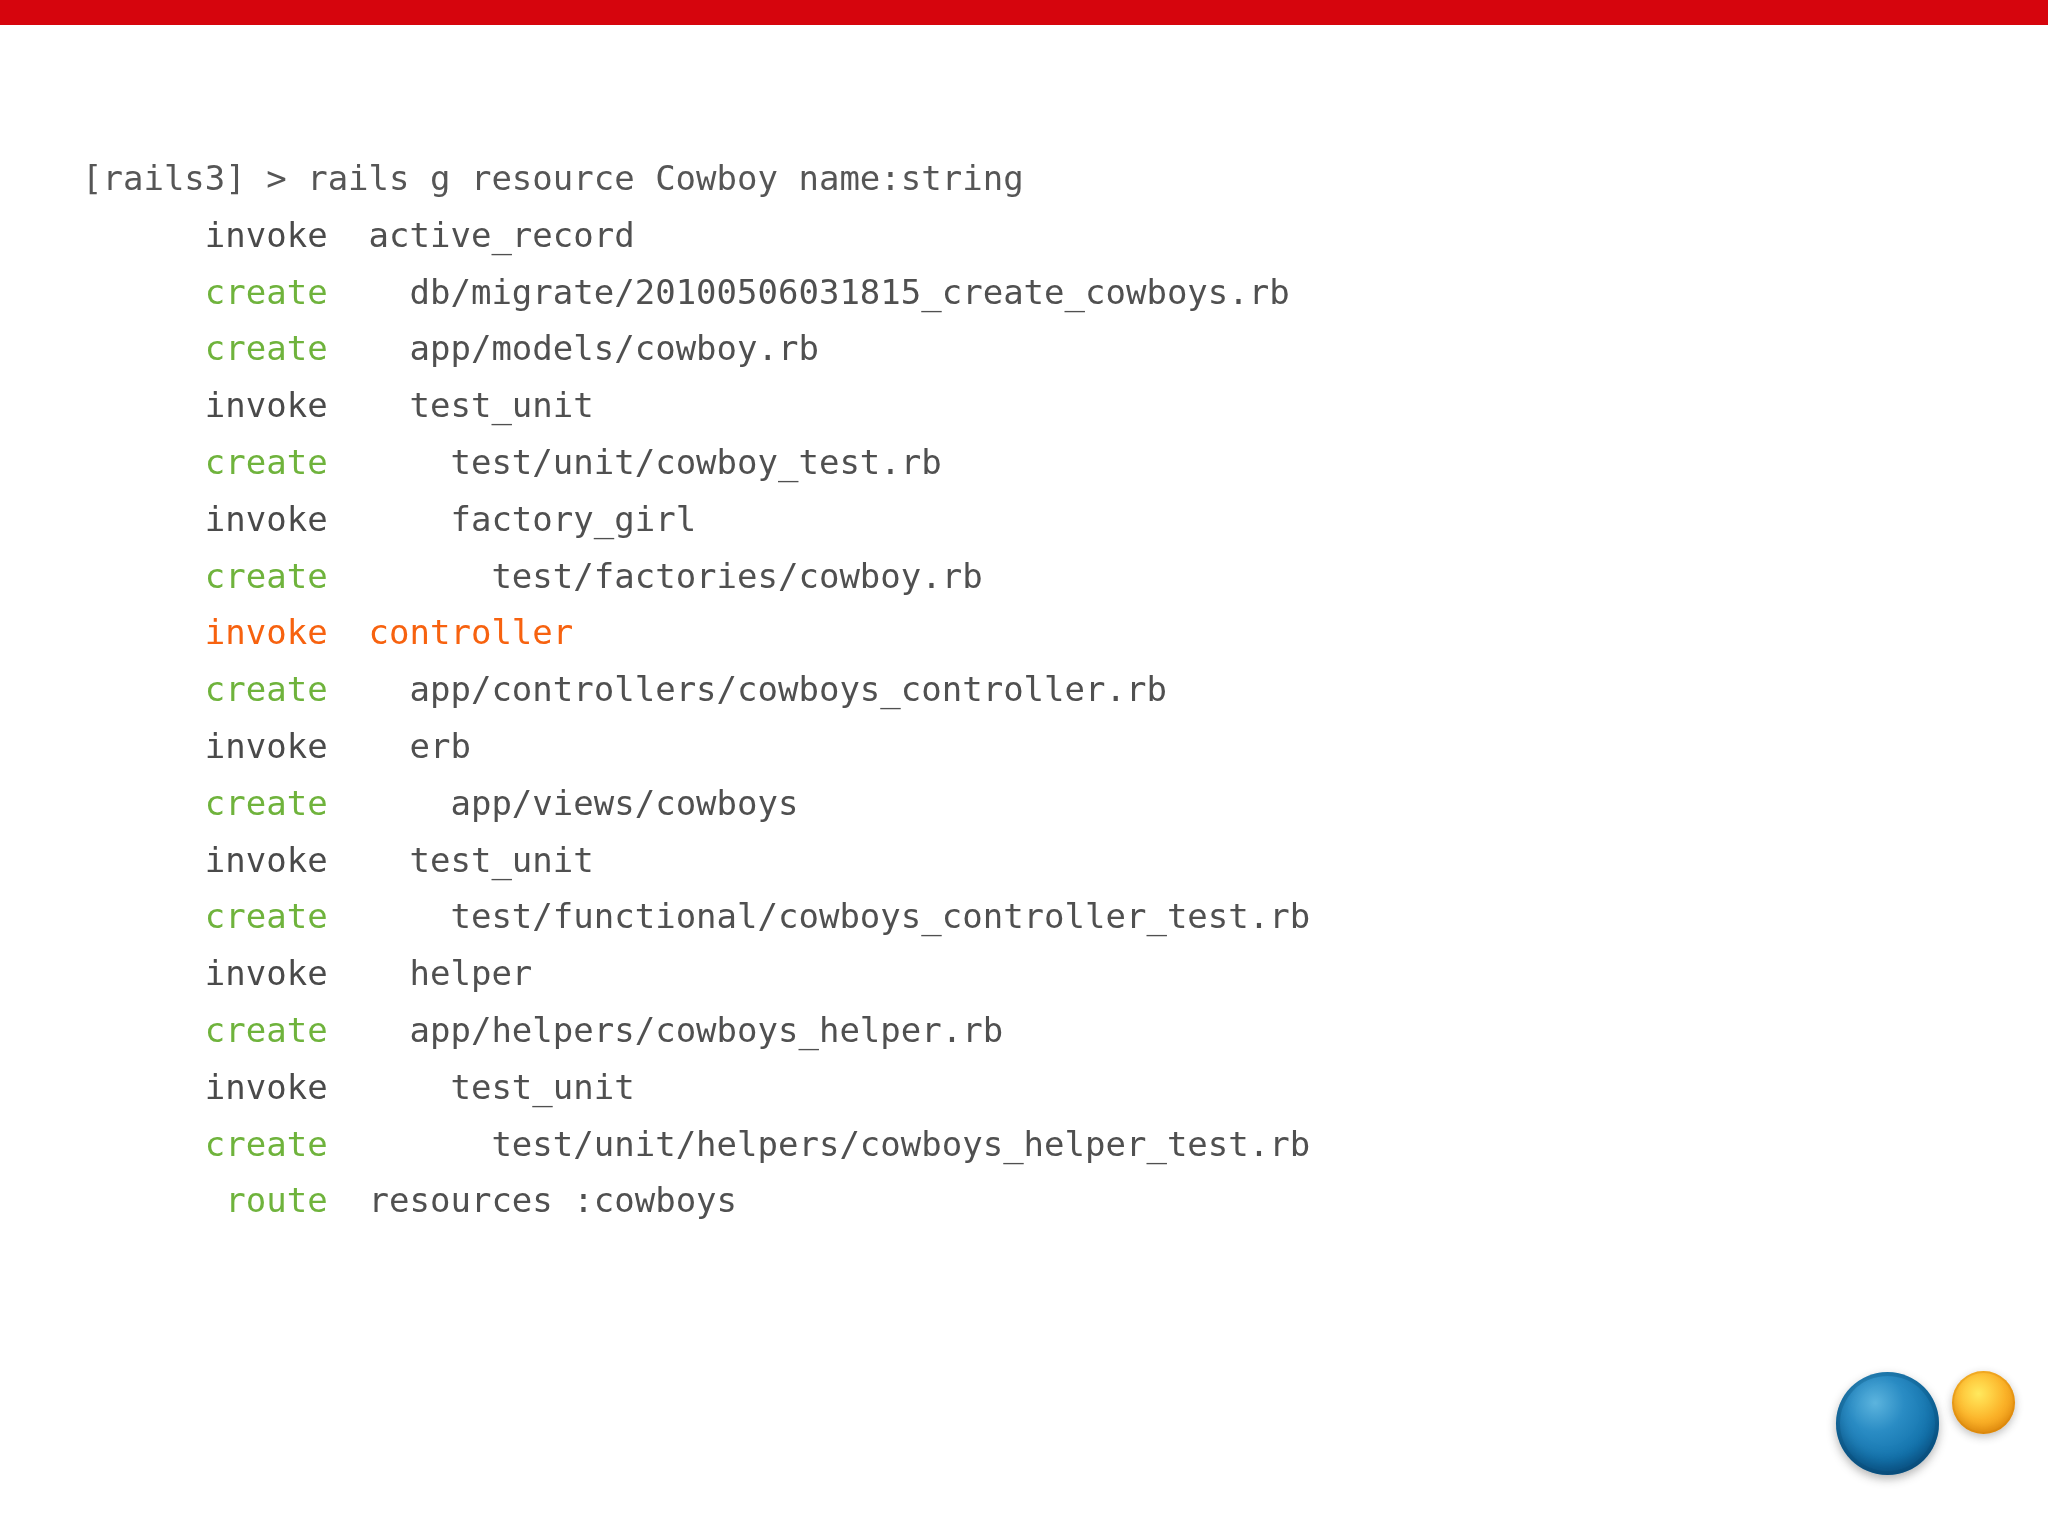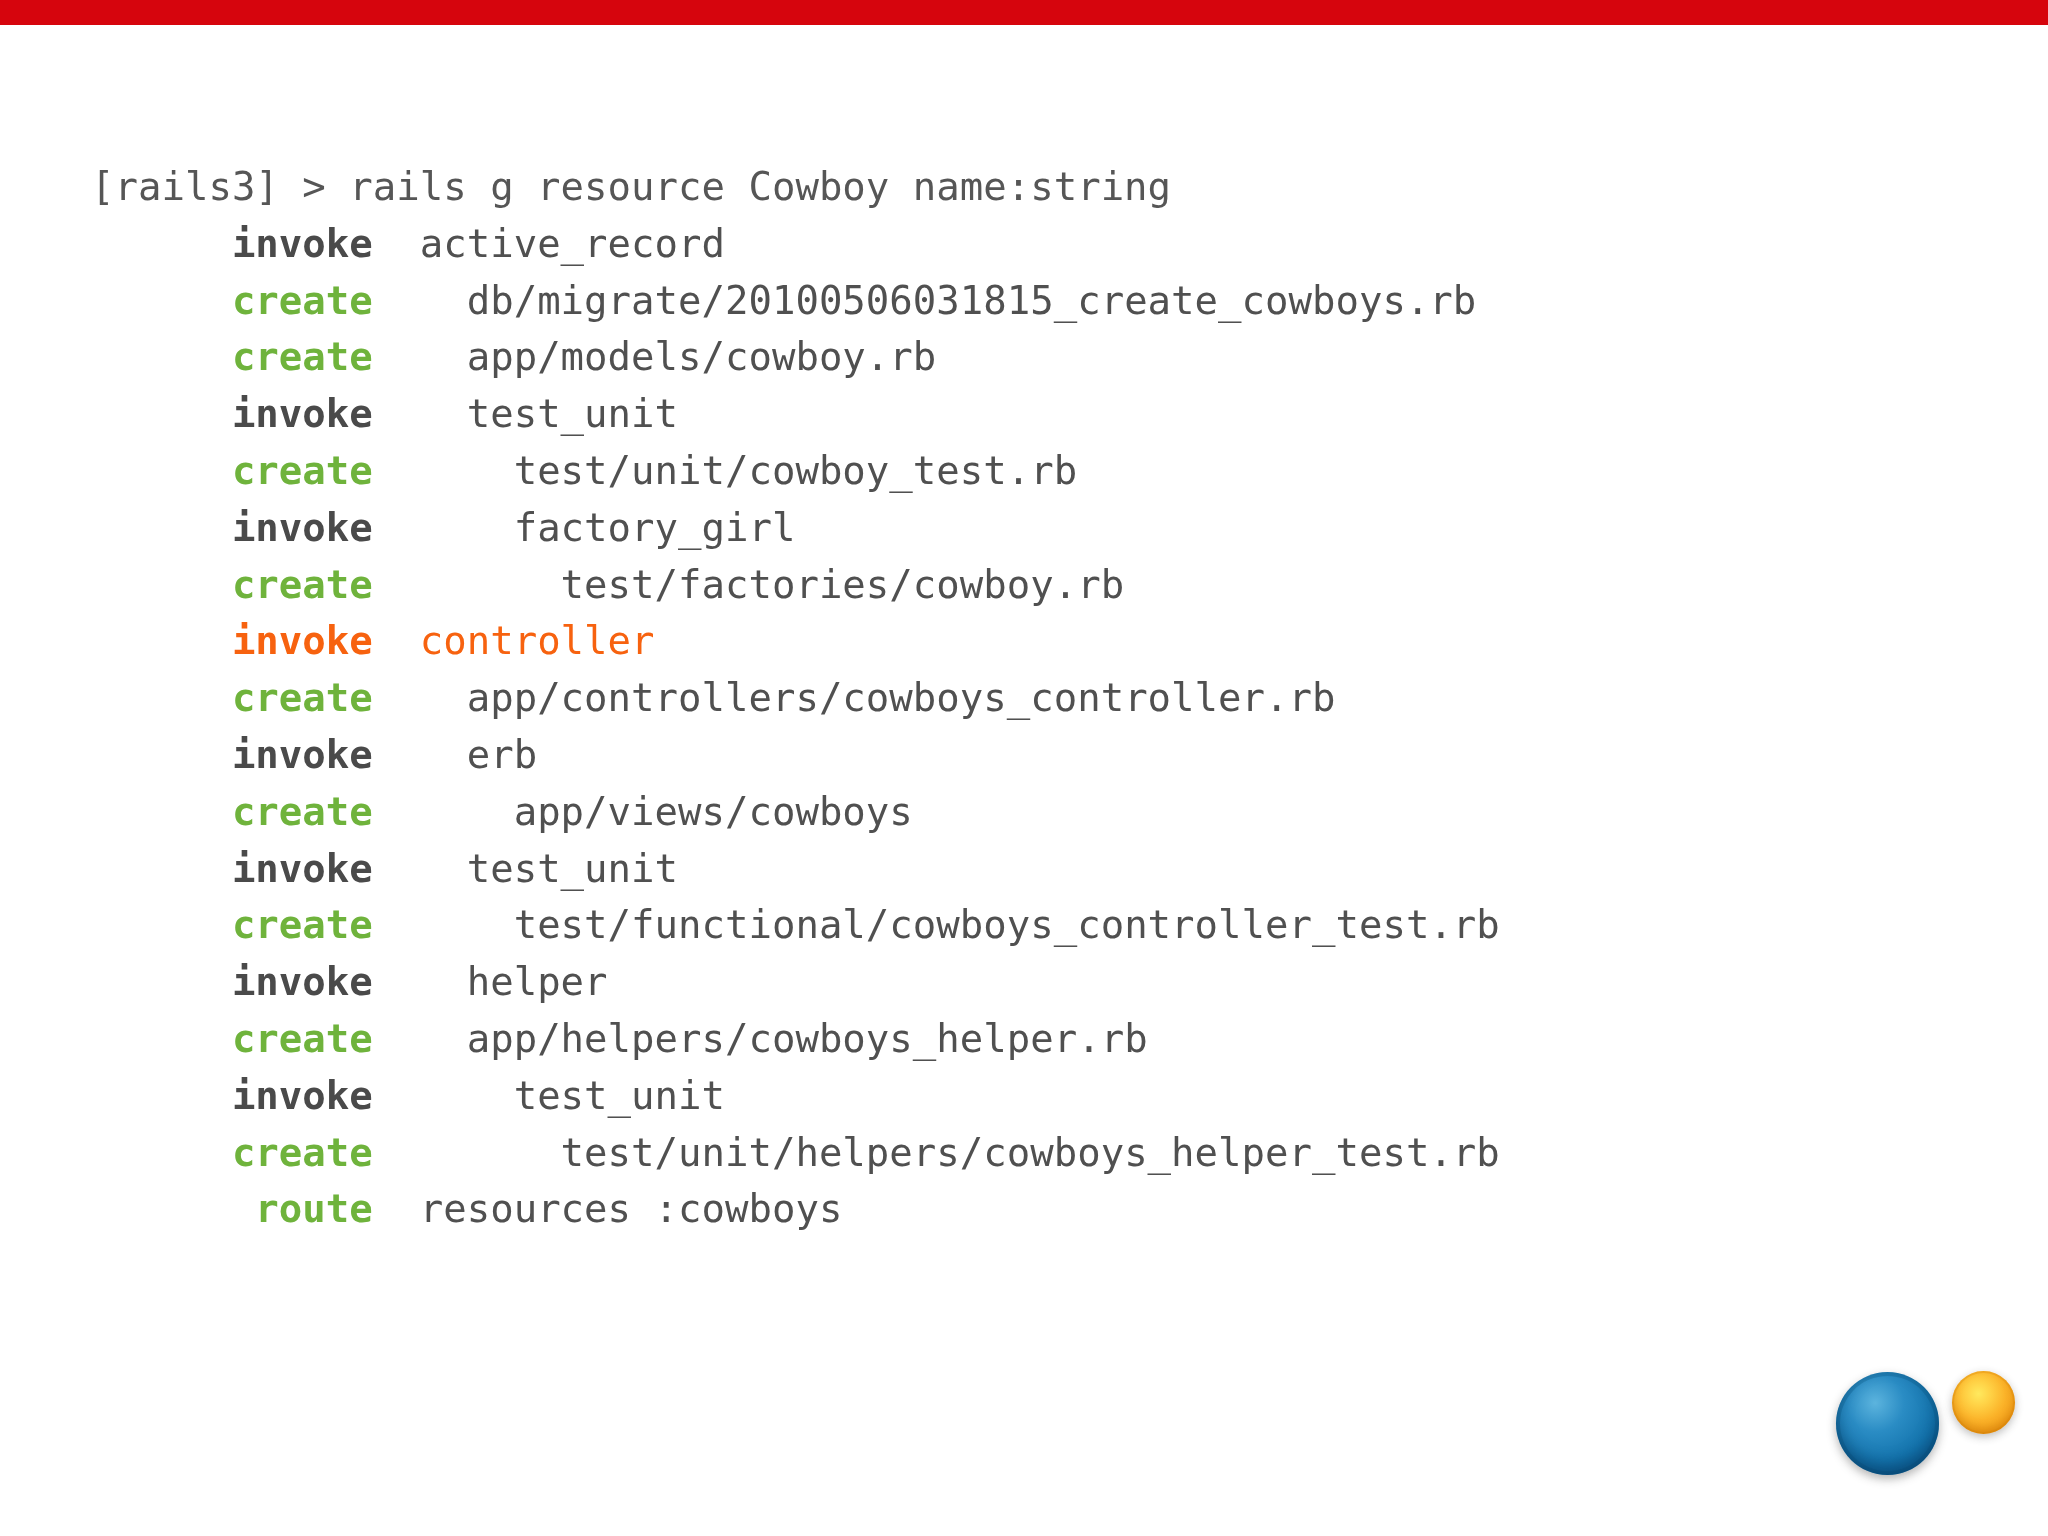--- a/index.html
+++ b/index.html
@@ -8,28 +8,28 @@
     background:#ffffff;
     overflow:hidden;
     position:relative;
     font-family:"DejaVu Sans Mono","Liberation Mono",monospace;
   }
   .top-bar{
     position:absolute;left:0;top:0;width:2048px;height:25px;
   }
   .terminal{
     position:absolute;left:74px;top:142px;
-    margin:17px;
+    margin:8px;
     font-family:"DejaVu Sans Mono","Liberation Mono",monospace;
-    font-size:39px;
+    font-size:34px;
     line-height:56.8px;
     white-space:pre;
   }
   .line{white-space:pre;}
-  .v{font-weight:bold;}
+  .v{font-weight:normal;}
   .v-none{font-weight:normal;}
   .s-command{}
   .s-default{}
   
   .sphere{position:absolute;border-radius:50%;}
   .sphere-blue{
     left:1836px;top:1372px;width:103px;height:103px;
     background:radial-gradient(circle at 38% 30%, #5cb4de 0%, #2a8cc4 30%, #1474ad 62%, #0b5c92 88%, #084f81 100%);
     box-shadow:0 4px 10px rgba(40,40,40,0.35), inset 0 -9px 16px rgba(5,55,95,0.55), inset 0 0 0 4px rgba(10,85,130,0.30);
   }

